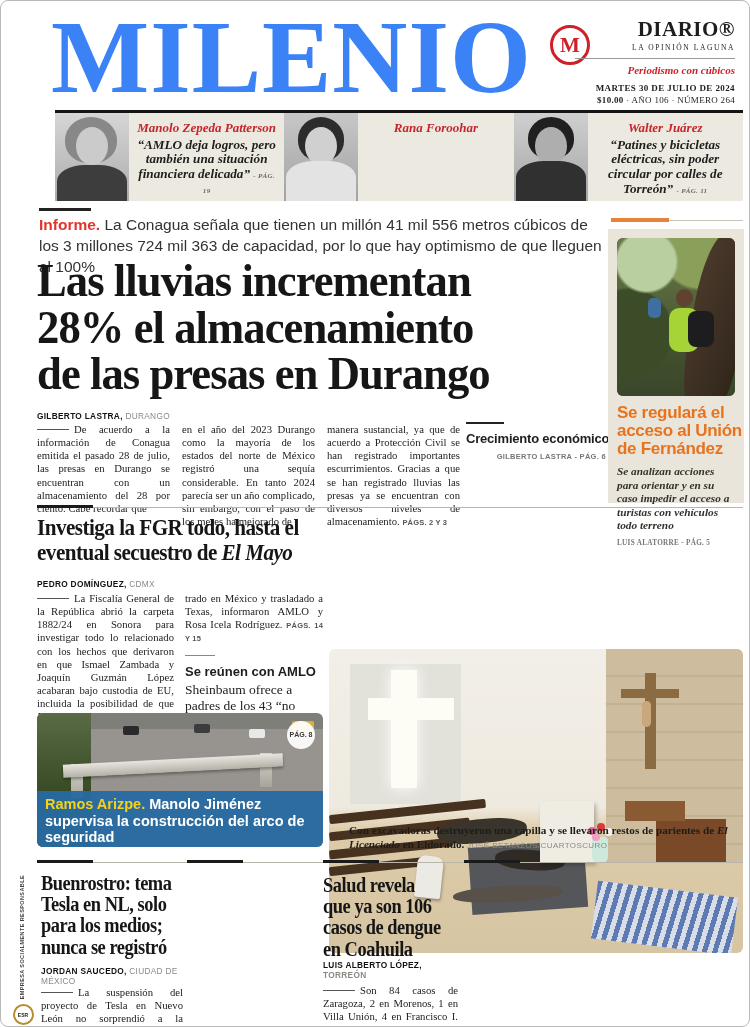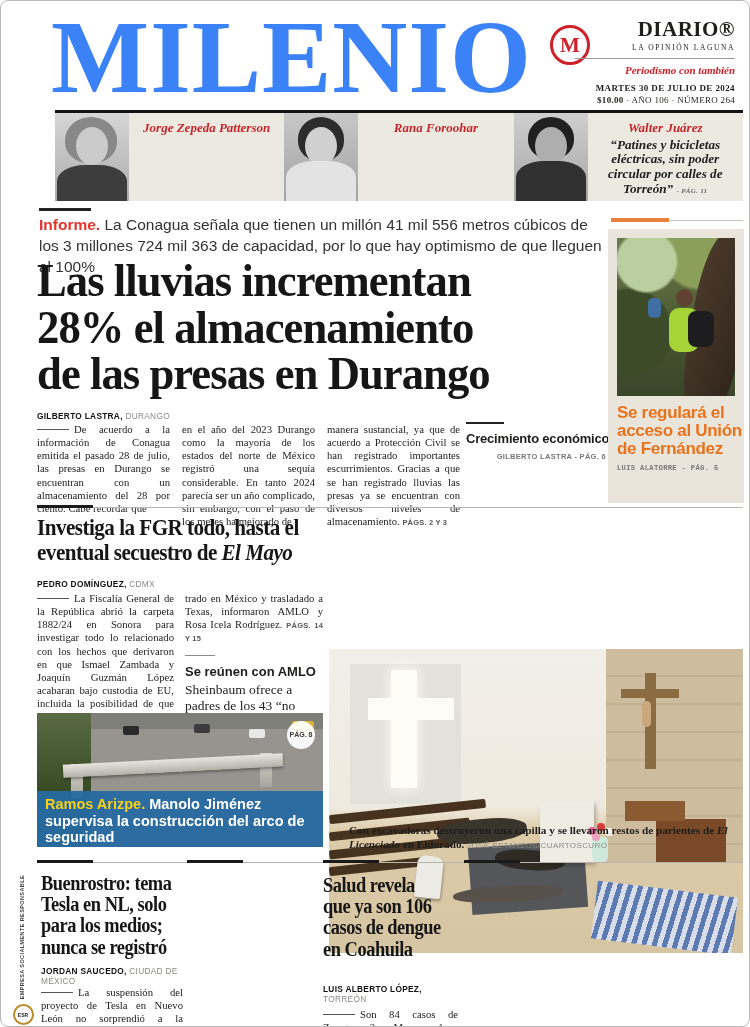--- a/index.html
+++ b/index.html
@@ -52,38 +52,38 @@
   .econ-rule{width:38px;height:2px;background:#222;margin-bottom:7px;}
   .econ-head{font-family:"Liberation Sans",sans-serif;font-weight:bold;font-size:13px;letter-spacing:-0.2px;white-space:nowrap;}
   .econ-text{font-size:14.5px;line-height:1.18;margin-top:3px;color:#222;}
   .econ-by{font-size:7.5px;font-weight:bold;color:#777;letter-spacing:0.3px;margin-top:6px;font-family:"Liberation Sans",sans-serif;}
 
   
   .sidebox{left:607px;top:228px;width:136px;height:274px;background:#e9e5da;padding:9px 9px 6px;box-sizing:border-box;}
   .side-photo{width:118px;height:158px;position:relative;overflow:hidden;background:#55603c;}
   .side-hl{margin-top:8px;color:#e8731e;font-family:"Liberation Sans",sans-serif;font-weight:bold;font-size:17px;line-height:1.06;letter-spacing:-0.3px;}
   .side-deck{margin-top:7px;font-style:italic;font-weight:bold;font-size:11.3px;line-height:1.2;color:#33312d;}
-  .side-by{margin-top:6px;font-size:7.2px;font-weight:bold;color:#777;letter-spacing:0.3px;font-family:Liberation Mono, monospace;}
+  .side-by{margin-top:6px;font-size:7.2px;font-weight:bold;color:#777;letter-spacing:0.3px;font-family:Liberation Serif, serif;}
 
   
   .sect-line{height:1px;background:#b9b5aa;}
   .sect-black{height:3px;background:#1a1a1a;}
 
   
   .fgr-hl{left:36px;top:514px;width:330px;font-weight:bold;font-size:24px;line-height:1.04;letter-spacing:-0.6px;color:#161616;transform:scaleX(0.88);transform-origin:0 0;}
   .fgr-by{left:36px;top:578px;}
   .fgr-c1{left:36px;top:591px;width:137px;}
   .fgr-c2{left:184px;top:591px;width:138px;}
   .amlo-rule{width:30px;height:1px;background:#888;margin:10px 0 8px;}
   .amlo-head{font-family:"Liberation Sans",sans-serif;font-weight:bold;font-size:13px;}
   .amlo-text{font-size:13.5px;line-height:1.18;margin-top:3px;color:#222;}
   .amlo-by{font-size:7px;font-weight:bold;color:#777;letter-spacing:0.2px;margin-top:5px;font-family:"Liberation Sans",sans-serif;}
 
   
-  .photo{position:relative;overflow:hidden;}
+  .photo{position:relative;overflow:hidden;border-radius:6px;}
   .badge{position:absolute;background:rgba(255,255,255,0.93);border-radius:50%;display:flex;flex-direction:column;align-items:center;justify-content:center;font-family:"Liberation Sans",sans-serif;font-weight:bold;color:#3a3a3a;line-height:1.05;}
   .capband{position:absolute;left:0;right:0;bottom:0;font-family:"Liberation Sans",sans-serif;font-weight:bold;color:#fff;}
   .kick-y{color:#f7d117;}
 
   .bridge{left:36px;top:712px;width:286px;height:134px;background:linear-gradient(180deg,#7d7f78 0 12%,#97948f 12% 100%);}
   .veg{position:absolute;left:0;top:0;width:19%;height:100%;background:linear-gradient(180deg,#5a6b45,#31451f 70%,#3c4f28);}
   .beam{position:absolute;left:9%;top:34%;width:77%;height:13px;background:linear-gradient(#e7e5de,#b4b1a8);transform:rotate(-3deg);box-shadow:0 2px 3px rgba(0,0,0,0.35);}
   .beam-leg{position:absolute;width:12px;height:34px;background:linear-gradient(#d9d7d0,#a7a49b);}
   .car{position:absolute;width:16px;height:9px;border-radius:2px;}
   .bridge-cap{height:46px;background:rgba(40,106,160,0.96);padding:5px 8px;font-size:14.5px;line-height:1.15;}
@@ -122,36 +122,37 @@
 </head>
 <body>
 
 <div class="page">
 
   <div class="abs mast-title">MILENIO</div>
   <div class="abs m-circle">M</div>
   <div class="abs mast-right">
     <div class="brand">DIARIO®</div>
     <div class="brand-sub">LA OPINIÓN LAGUNA</div>
-    <div class="slogan">Periodismo con también</div>
+    <div class="slogan">Periodismo con cúbicos</div>
     <div class="dateline">MARTES 30 DE JULIO DE 2024</div>
     <div class="priceline"><b>$10.00</b><span> · AÑO 106 · NÚMERO 264</span></div>
     <div class="website">www.milenio.com</div>
   </div>
   <div class="abs mast-rule"></div>
 
   <div class="abs strip">
     <div class="colm">
       <div class="portrait" style="background:linear-gradient(180deg,#d8d6d2,#aeaca8);">
         <div class="hair" style="background:#8f8779;width:52px;left:10px;height:46px;"></div>
         <div class="face" style="background:#d9c9b4;"></div>
         <div class="bodyy" style="background:#3f3d3a;top:52px;"></div>
       </div>
       <div class="colm-text">
-        <div class="colm-name">Jorge Zepeda Patterson</div>
+        <div class="colm-name">Manolo Zepeda Patterson</div>
+        <div class="colm-quote"><span>“AMLO deja logros, pero también una situación financiera delicada”</span> <span class="colm-page">- PÁG. 19</span></div>
       </div>
     </div>
     <div class="colm">
       <div class="portrait" style="background:linear-gradient(180deg,#c9c7c3,#a5a3a0);">
         <div class="hair" style="background:#322b28;height:44px;"></div>
         <div class="face" style="background:#e2cdb8;"></div>
         <div class="bodyy" style="background:#e7e3dc;"></div>
       </div>
       <div class="colm-text">
         <div class="colm-name">Rana Foroohar</div>
@@ -201,20 +202,21 @@
       <div class="abs" style="left:26%;top:38%;width:13px;height:20px;background:#3f6fa0;border-radius:5px;"></div>
       <div class="abs" style="left:44%;top:44%;width:30px;height:44px;background:#a6d335;border-radius:10px;"></div>
       <div class="abs" style="left:50%;top:32%;width:17px;height:18px;background:#5f4330;border-radius:50%;"></div>
       <div class="abs" style="left:60%;top:46%;width:26px;height:36px;background:#1d1d1f;border-radius:8px;"></div>
     </div>
     <div class="side-hl">
       <span class="hl-line">Se regulará el</span>
       <span class="hl-line">acceso al Unión</span>
       <span class="hl-line">de Fernández</span>
     </div>
+    <div class="side-deck">Se analizan acciones para orientar y en su caso impedir el acceso a turistas con vehículos todo terreno</div>
     <div class="side-by">LUIS ALATORRE - PÁG. 5</div>
   </div>
 
   <div class="abs sect-line" style="left:36px;top:506px;width:706px;"></div>
   <div class="abs sect-black" style="left:36px;top:504px;width:56px;"></div>
 
   <h2 class="abs fgr-hl" style="margin:0;">
     <span class="hl-line">Investiga la FGR todo, hasta el</span>
     <span class="hl-line"><span>eventual secuestro de </span><i>El Mayo</i></span>
   </h2>
@@ -295,17 +297,17 @@
     <p class="bodytext tesla-body lead-p" style="margin:0;width:142px;"><span>La suspensión del proyecto de Tesla en Nuevo León no sorprendió a la secretaria de Economía, Raquel Buenrostro. </span></p>
   </div>
 
   <div class="abs dengue">
     <h3 class="bot-hl" style="margin:0;">
       <span class="hl-line">Salud revela</span>
       <span class="hl-line">que ya son 106</span>
       <span class="hl-line">casos de dengue</span>
       <span class="hl-line">en Coahuila</span>
     </h3>
-    <div class="byline" style="margin-top:24px;"><b>LUIS ALBERTO LÓPEZ,</b><span> TORREÓN</span></div>
+    <div class="byline" style="margin-top:0;font-weight:bold;"><b>LUIS ALBERTO LÓPEZ,</b><span> TORREÓN</span></div>
     <p class="bodytext lead-p" style="margin:4px 0 0;width:135px;"><span>Son 84 casos de Zaragoza, 2 en Morenos, 1 en Villa Unión, 4 en Francisco I. Madero y 15 en el resto de los municipios. </span></p>
   </div>
 
 </div>
 
 </body></html>

